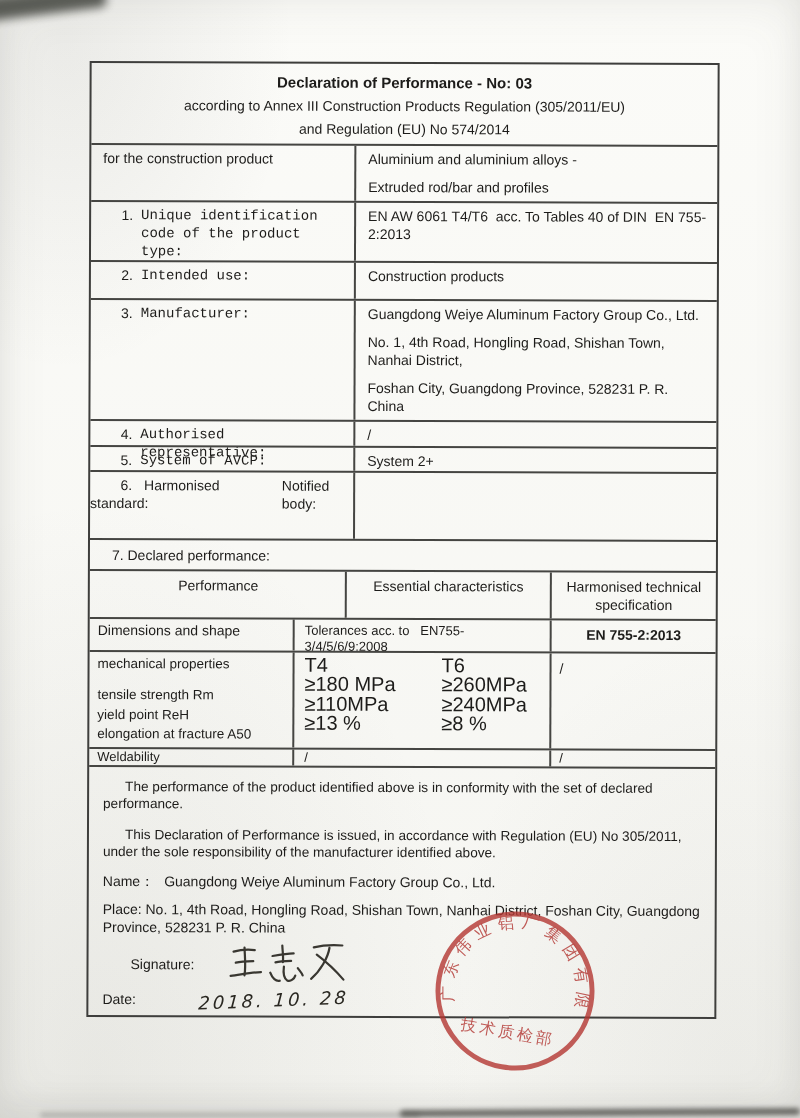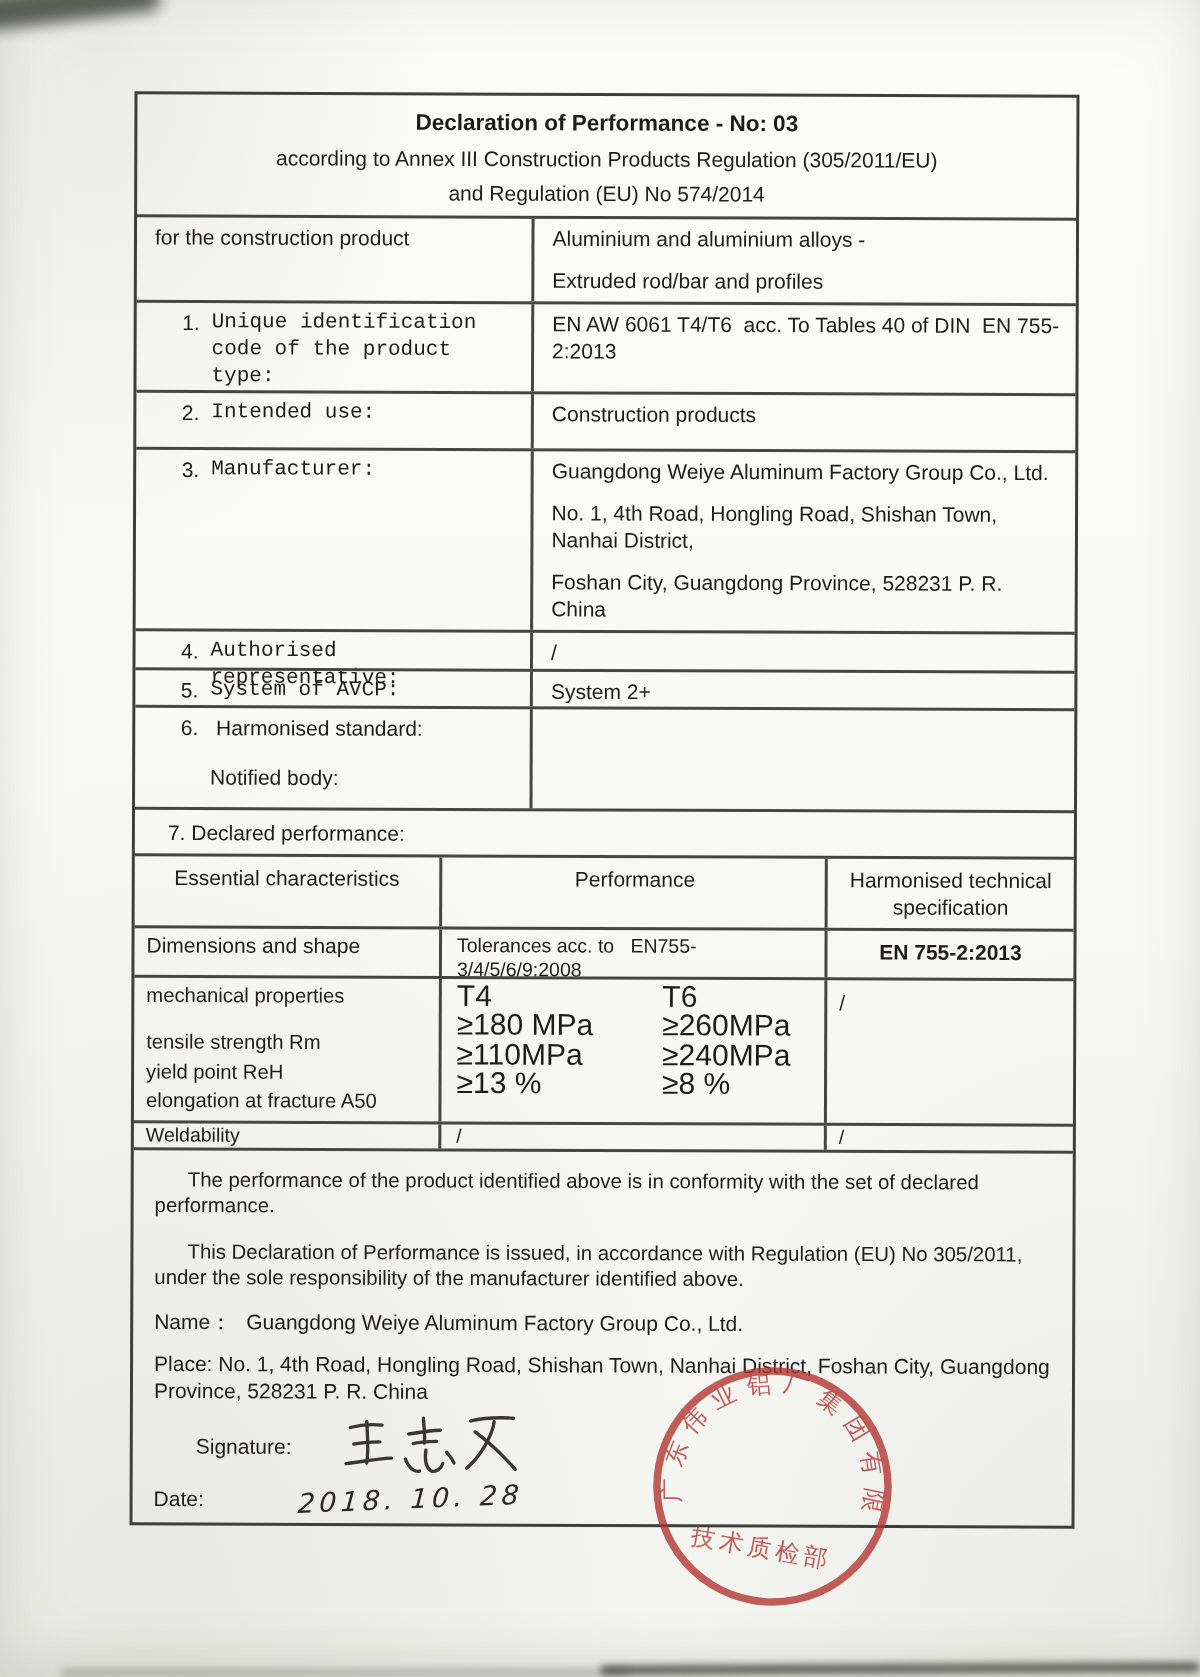--- a/index.html
+++ b/index.html
@@ -47,21 +47,21 @@
   .h-r3{height:127px;}
   .h-r4{height:26px;}
   .h-r5{height:25px;}
   .h-r6{height:80px;}
   .h-declared{height:34px;}
   .h-pth{height:48px;}
   .h-dims{height:33px;}
   .h-mech{height:97px;}
   .h-weld{height:18px;}
 
-  .label-col6{display:flex;flex-direction:column;justify-content:space-between;padding-bottom:10px;}
+  .label-col6{display:flex;flex-direction:row;justify-content:space-between;padding-bottom:10px;}
   .sub-label{padding-left:50px;}
   .full{flex:1;padding:7px 10px 4px 22px;}
 
   .c1{width:205px;border-right:2px solid #454542;padding:3px 8px;}
   .c2{width:257px;border-right:2px solid #454542;padding:3px 8px 3px 10px;}
   .c3{flex:1;padding:7px 8px;}
   .th{text-align:center;padding-top:6px;}
   .spec-center{text-align:center;font-weight:bold;padding-top:6px;}
   .small{font-size:13px;}
   .mech-title{margin-bottom:13px;font-size:13.5px;}
@@ -165,22 +165,22 @@
         </div>
         <div class="sub-label">Notified body:</div>
       </div>
     </div>
 
     <div class="row h-declared">
       <div class="cell full">7. Declared performance:</div>
     </div>
 
     <div class="row h-pth">
+      <div class="cell c2 th">Performance</div>
       <div class="cell c1 th">Essential characteristics</div>
-      <div class="cell c2 th">Performance</div>
       <div class="cell c3 th pre">Harmonised technical
 specification</div>
     </div>
 
     <div class="row h-dims">
       <div class="cell c1">Dimensions and shape</div>
       <div class="cell c2 pre small">Tolerances acc. to   EN755-
 3/4/5/6/9:2008</div>
       <div class="cell c3 spec-center">EN 755-2:2013</div>
     </div>

